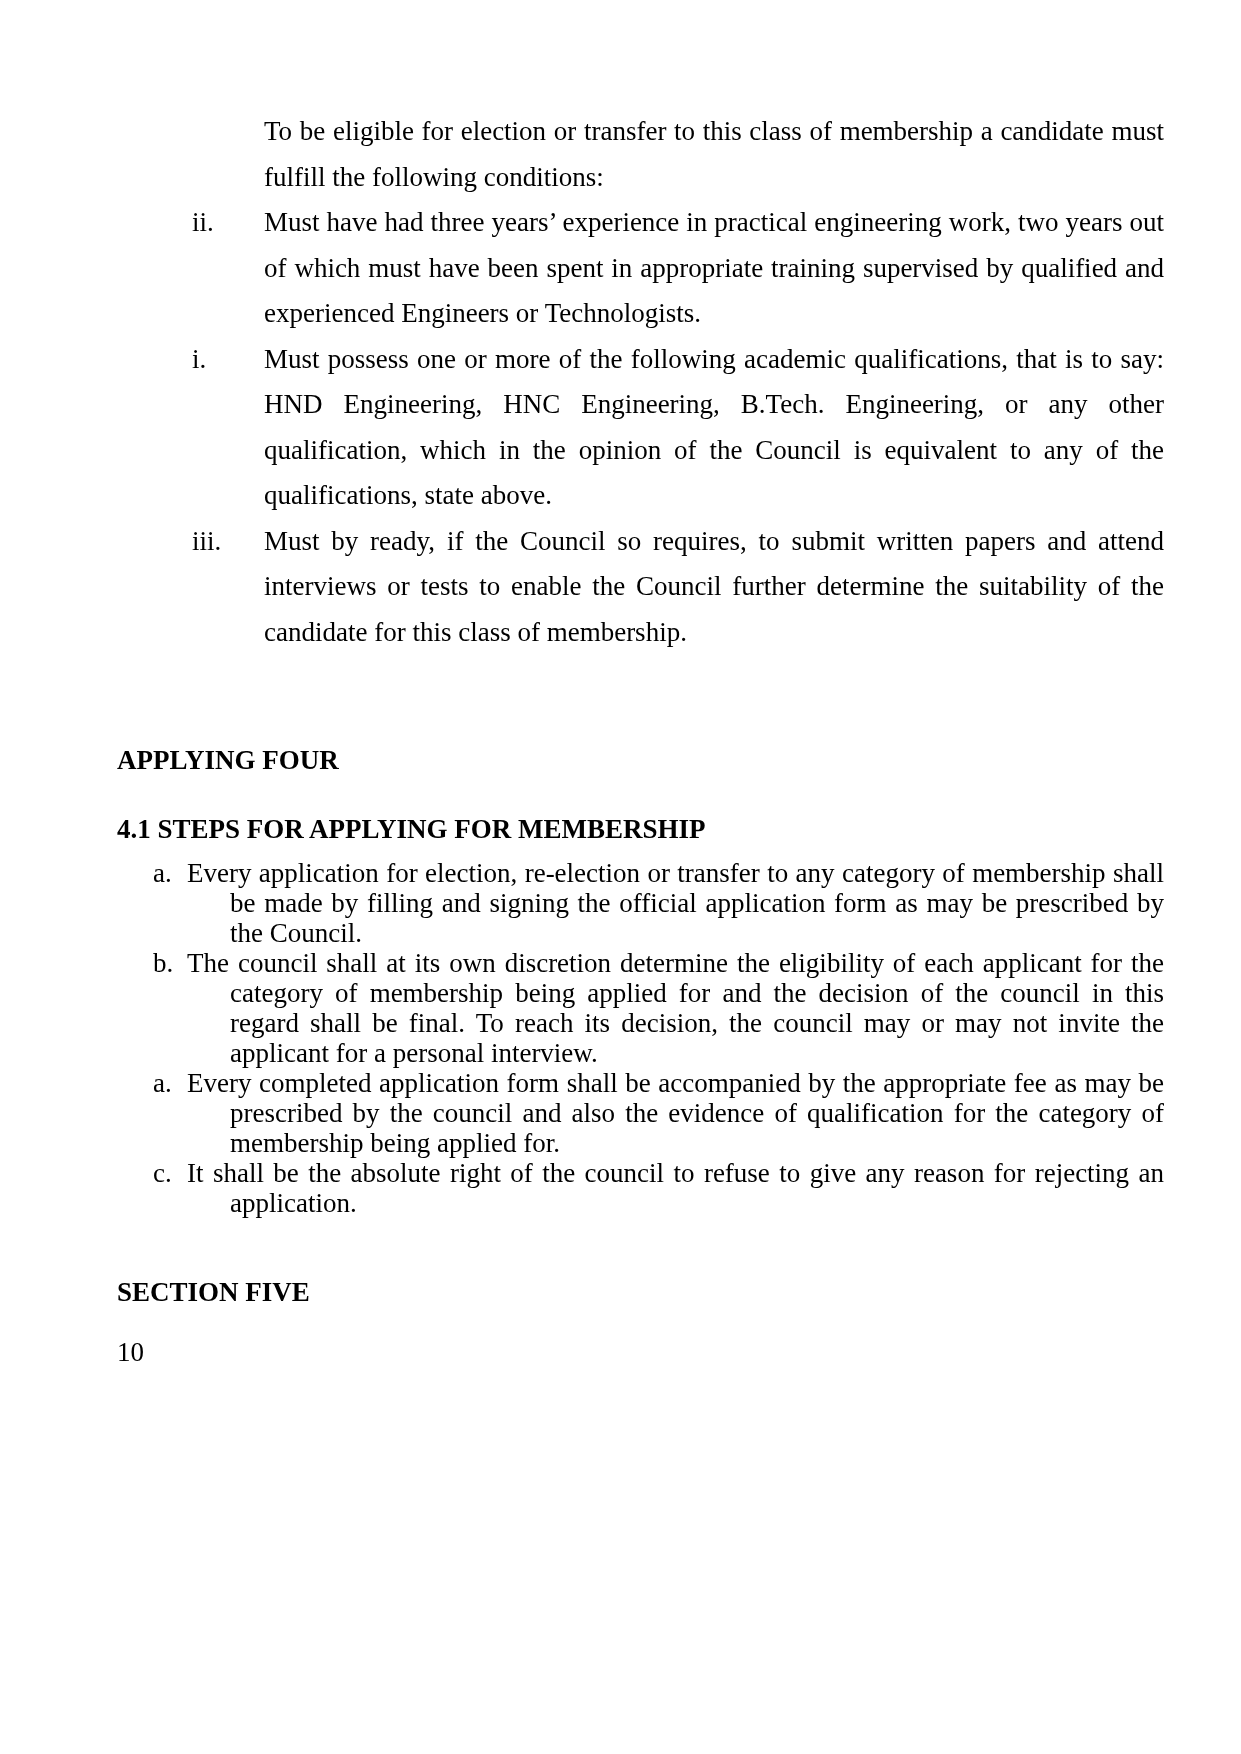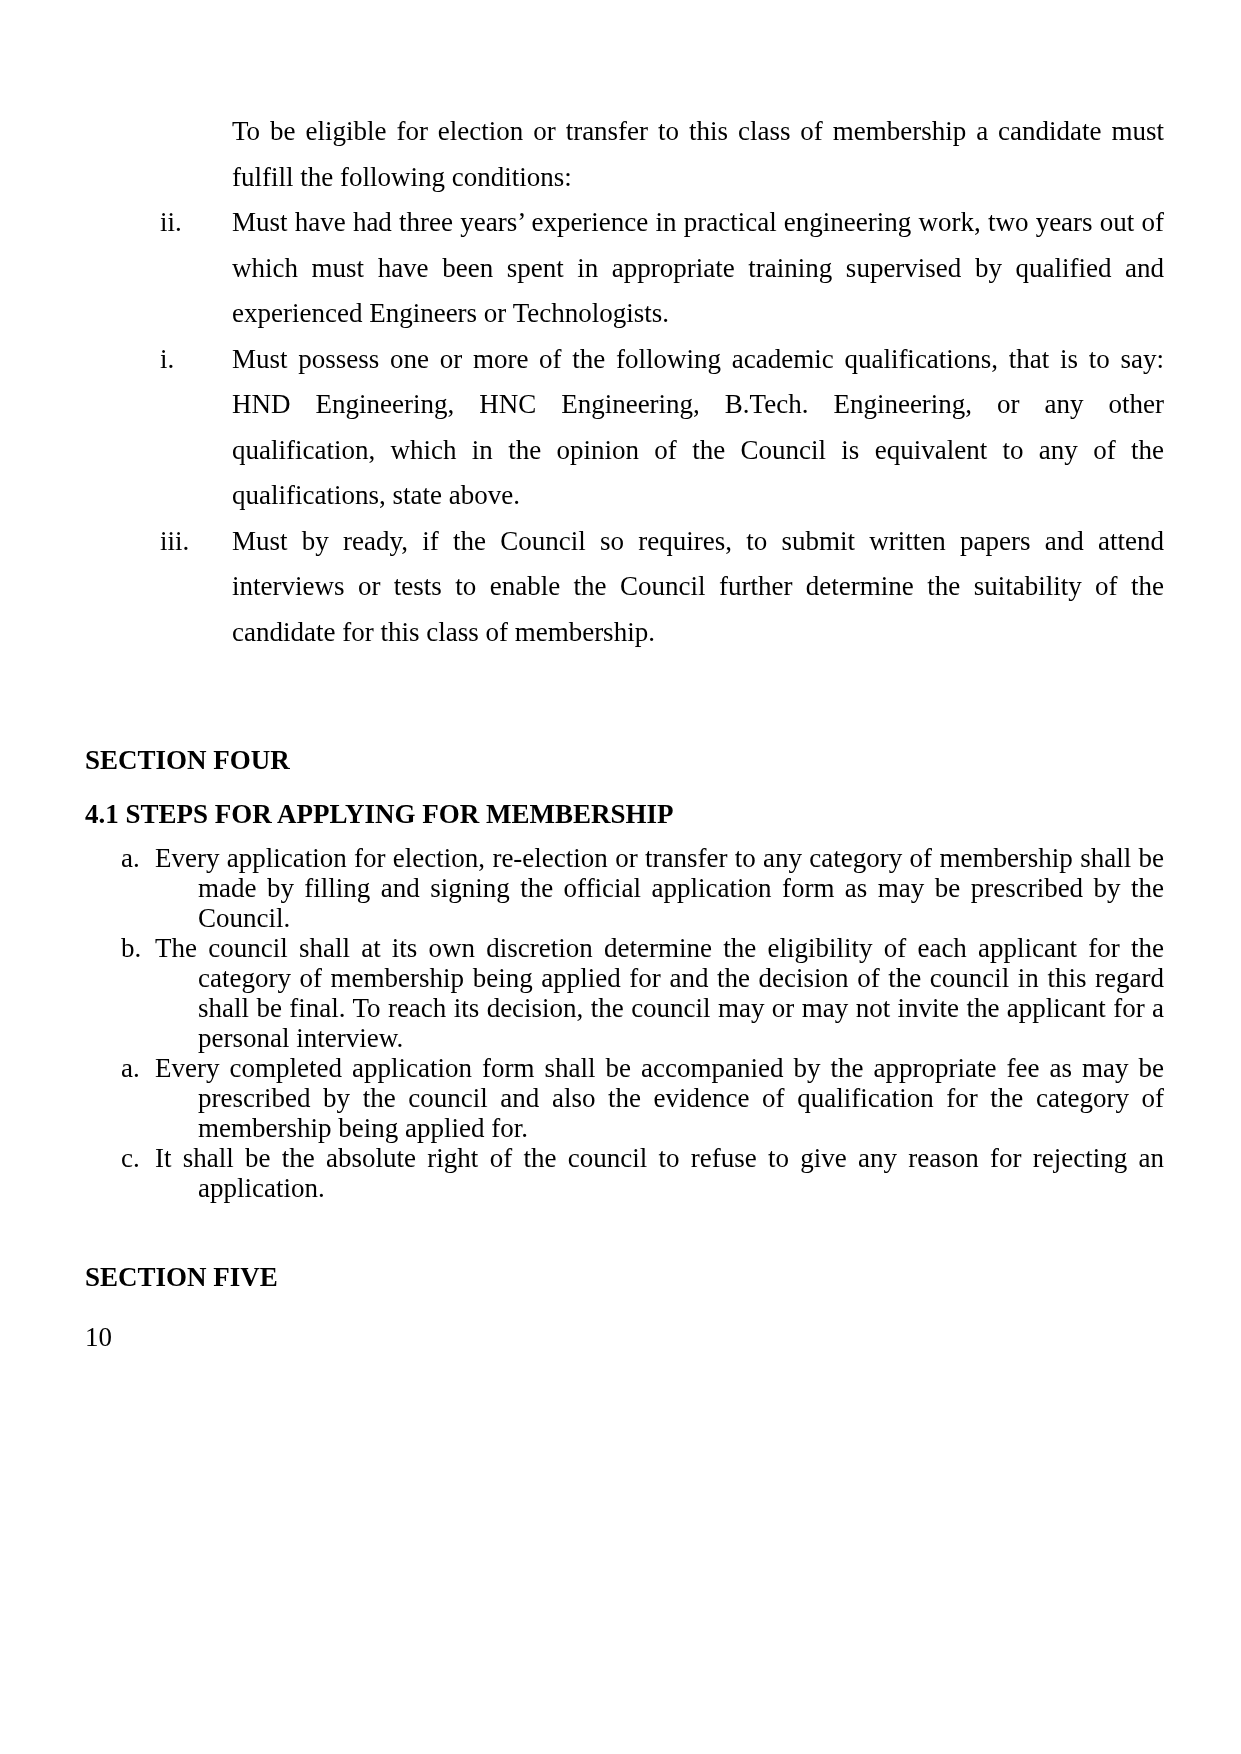--- a/index.html
+++ b/index.html
@@ -9,21 +9,21 @@
   }
   .page {
     position: relative;
     width: 1241px;
     height: 1754px;
     background: #ffffff;
     color: #000000;
     font-family: "Liberation Serif", "DejaVu Serif", serif;
     font-size: 27px;
     box-sizing: border-box;
-    padding: 109px 77px 0 85px;
+    padding: 109px 77px 0 117px;
     overflow: hidden;
   }
   p, h2, div {
     margin: 0;
     padding: 0;
   }
   
   .intro {
     margin-left: 147px;
     line-height: 45.5px;
@@ -40,21 +40,21 @@
     width: 72px;
     text-indent: 0;
   }
   
   .heading {
     font-weight: bold;
     line-height: 45.5px;
     font-size: 27px;
   }
   .h-section-four { margin-top: 83px; }
-  .h-steps        { margin-top: 8px; }
+  .h-steps        { margin-top: 23px; }
   .h-section-five { margin-top: 52px; }
   
   .alpha-list { margin-top: 6px; }
   .alpha-item {
     padding-left: 113px;
     text-indent: -77px;
     line-height: 30px;
     text-align: justify;
   }
   .alpha-marker {
@@ -74,21 +74,21 @@
 <div class="page">
 
   <p class="intro">To be eligible for election or transfer to this class of membership a candidate must fulfill the following conditions:</p>
 
   <div class="roman-list">
     <p class="roman-item"><span class="roman-marker">ii.</span><span>Must have had three years’ experience in practical engineering work, two years out of which must have been spent in appropriate training supervised by qualified and experienced Engineers or Technologists.</span></p>
     <p class="roman-item"><span class="roman-marker">i.</span><span>Must possess one or more of the following academic qualifications, that is to say: HND Engineering, HNC Engineering, B.Tech. Engineering, or any other qualification, which in the opinion of the Council is equivalent to any of the qualifications, state above.</span></p>
     <p class="roman-item"><span class="roman-marker">iii.</span><span>Must by ready, if the Council so requires, to submit written papers and attend interviews or tests to enable the Council further determine the suitability of the candidate for this class of membership.</span></p>
   </div>
 
-  <h2 class="heading h-section-four">SECTION FOUR</h2>
+  <h2 class="heading h-section-four">APPLYING FOUR</h2>
 
   <h2 class="heading h-steps">4.1 STEPS FOR APPLYING FOR MEMBERSHIP</h2>
 
   <div class="alpha-list">
     <p class="alpha-item"><span class="alpha-marker">a.</span><span>Every application for election, re-election or transfer to any category of membership shall be made by filling and signing the official application form as may be prescribed by the Council.</span></p>
     <p class="alpha-item"><span class="alpha-marker">b.</span><span>The council shall at its own discretion determine the eligibility of each applicant for the category of membership being applied for and the decision of the council in this regard shall be final. To reach its decision, the council may or may not invite the applicant for a personal interview.</span></p>
     <p class="alpha-item"><span class="alpha-marker">a.</span><span>Every completed application form shall be accompanied by the appropriate fee as may be prescribed by the council and also the evidence of qualification for the category of membership being applied for.</span></p>
     <p class="alpha-item"><span class="alpha-marker">c.</span><span>It shall be the absolute right of the council to refuse to give any reason for rejecting an application.</span></p>
   </div>
 

